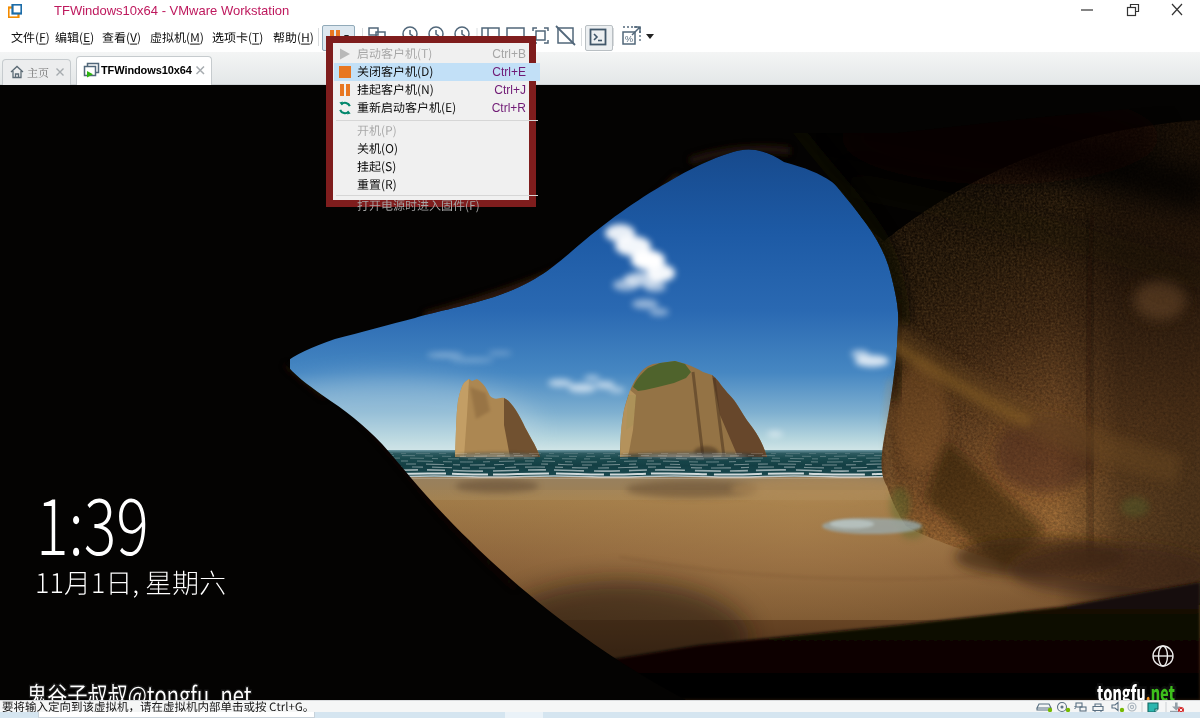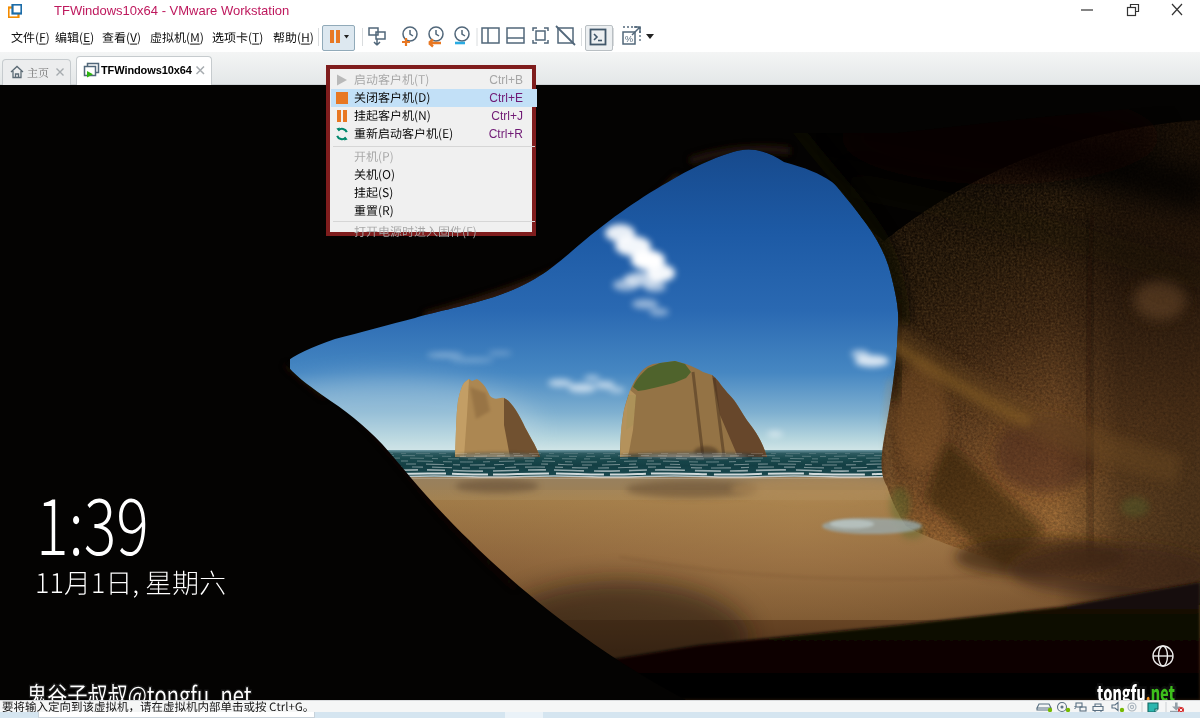--- a/index.html
+++ b/index.html
@@ -17,21 +17,21 @@
   #tabbar{position:absolute;left:0;top:52px;width:1200px;height:33px;background:linear-gradient(#f4f5f5,#e4e7e8);border-bottom:1px solid #d0d4d6;box-sizing:border-box;}
   #tab1{position:absolute;left:2px;top:7px;width:69px;height:26px;background:#ecedee;border:1px solid #c6cbce;border-bottom:none;border-radius:4px 4px 0 0;box-sizing:border-box;}
   #tab2{position:absolute;left:76px;top:4px;width:136px;height:29px;background:#fff;border:1px solid #c6cbce;border-bottom:none;border-radius:4px 4px 0 0;box-sizing:border-box;text-align:right;}
   #tab2 .lbl{position:absolute;left:24px;top:7px;font-size:11px;font-weight:bold;letter-spacing:-0.1px;color:#000;}
   .tabx{position:absolute;}
   #screen{position:absolute;left:0;top:85px;width:1200px;height:615px;background:#000;}
   #statusbar{position:absolute;left:0;top:700px;width:1200px;height:12px;background:#f5f6f6;border-top:1px solid #dadcde;box-sizing:border-box;}
   #strip{position:absolute;left:0;top:712px;width:1200px;height:6px;background:#d5e5f0;}
   #strip .white{position:absolute;left:38px;top:0;width:277px;height:6px;background:#fff;border:1px solid #c8d2da;border-top:none;box-sizing:border-box;}
   #strip .lite{position:absolute;left:505px;top:0;width:38px;height:6px;background:#eaf2f8;}
-  #menu{position:absolute;left:326px;top:65px;width:210px;height:171px;background:#f0f0f0;border:4px solid #7f1d1d;box-sizing:border-box;z-index:50;}
+  #menu{position:absolute;left:326px;top:36px;width:210px;height:171px;background:#f0f0f0;border:7px solid #7f1d1d;box-sizing:border-box;z-index:50;}
   .mrow{position:absolute;left:1px;width:206px;height:18px;}
   .mrow .ic{position:absolute;left:4px;top:2px;width:14px;height:14px;}
   .mrow .dt{position:absolute;left:23px;top:1px;}
   .mrow .s{position:absolute;right:14px;top:2px;color:#701a75;font-size:12px;}
   .mrow.dis .s{color:#a6a6a6;}
   .mrow.hl{background:#c2e0f7;}
   .msep{position:absolute;left:3px;width:202px;height:1px;background:#d6d6d6;}
 </style>
 </head>
 <body>

